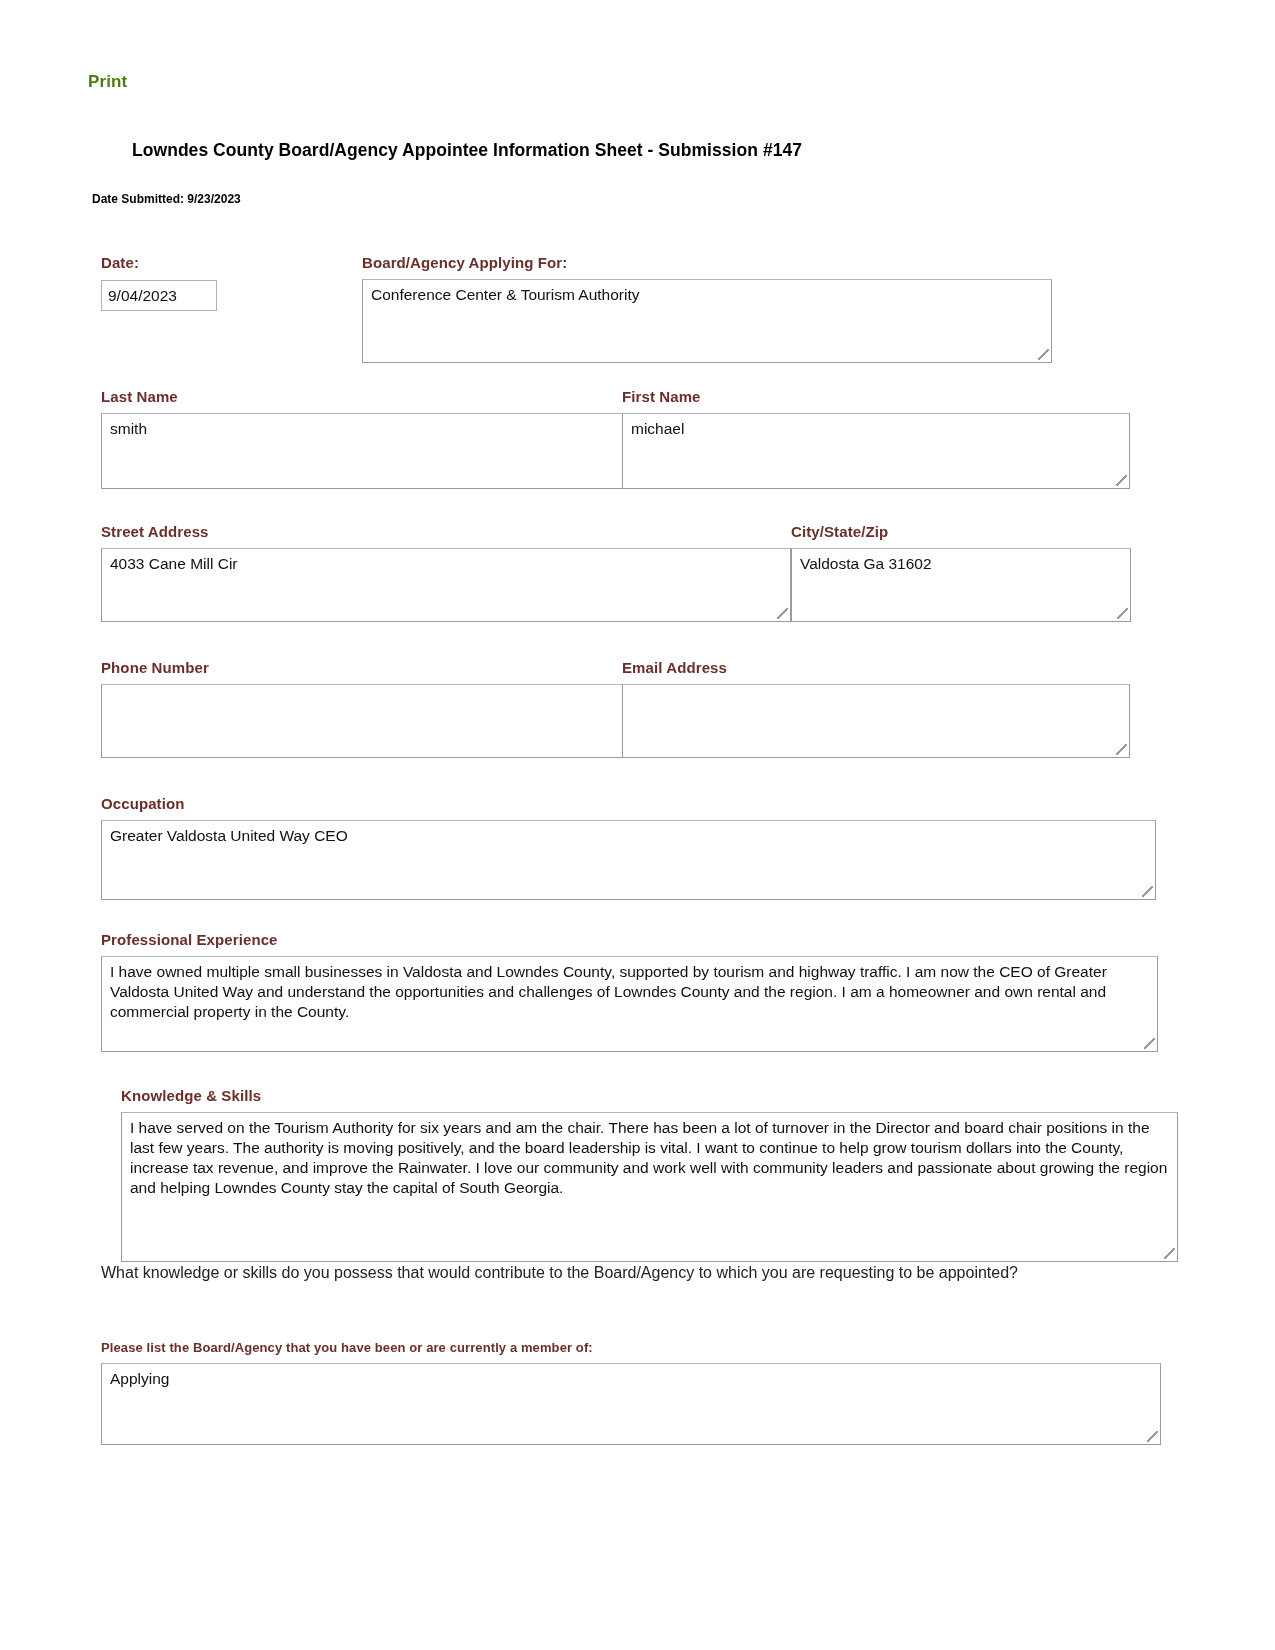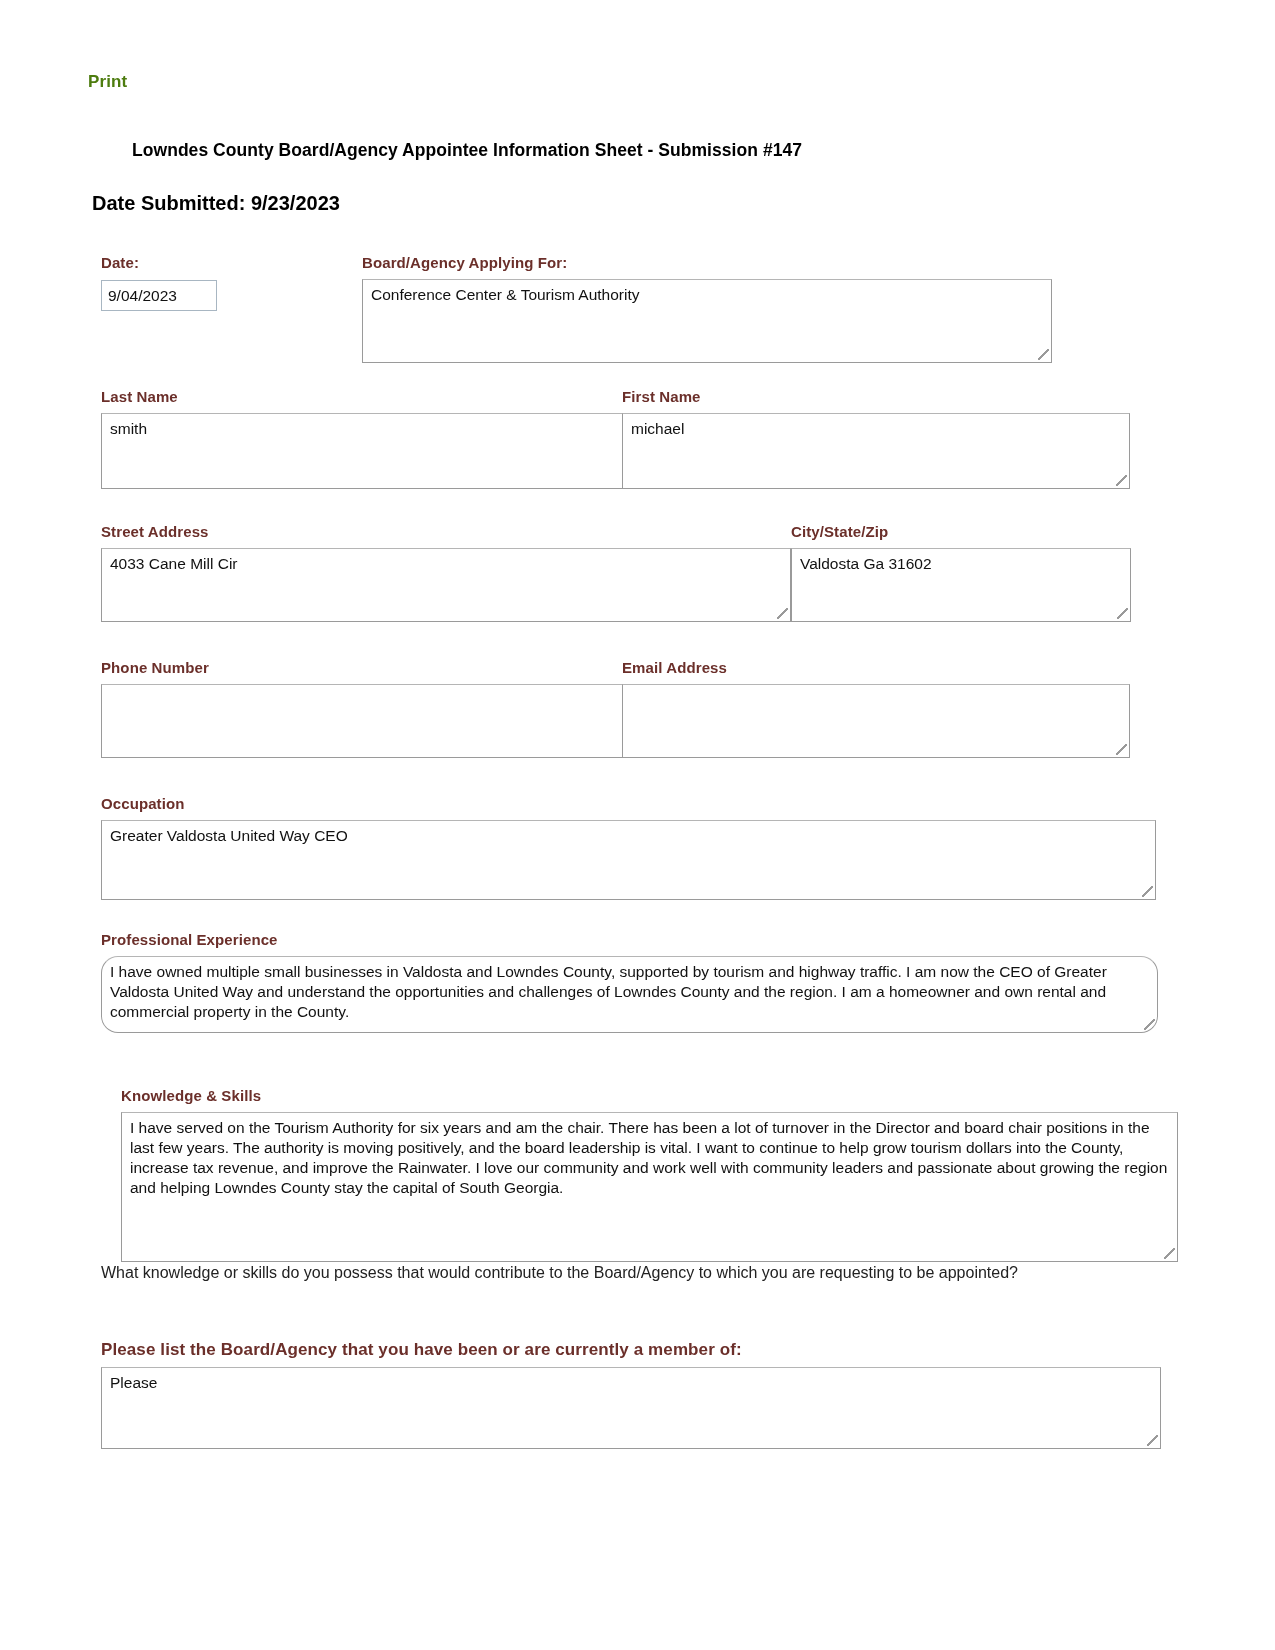--- a/index.html
+++ b/index.html
@@ -45,21 +45,21 @@
     font-weight: bold;
     color: #000000;
     letter-spacing: 0.05px;
     white-space: nowrap;
     margin-left: 40px;
   }
   .doc-subtitle {
     position: absolute;
     left: 92px;
     top: 192px;
-    font-size: 20px;
+    font-size: 12px;
     font-weight: bold;
     color: #000000;
     white-space: nowrap;
     text-align: center;
   }
 
   
   .form-body {
     position: absolute;
     left: 0;
@@ -140,37 +140,37 @@
   #row-address .addr-right { position: absolute; left: 690px; top: 0; width: 340px; }
   #row-address .box { height: 74px; }
 
   #row-contact { position: absolute; left: 101px; top: 419px; width: 1028px; }
   #row-contact .box { height: 74px; }
 
   #row-occupation { position: absolute; left: 101px; top: 555px; width: 1055px; }
   #row-occupation .box { height: 80px; }
 
   #row-prof { position: absolute; left: 101px; top: 691px; width: 1057px; }
-  #row-prof .box { height: 77px; border-radius: 17px; }
+  #row-prof .box { height: 96px; }
 
   #row-know { position: absolute; left: 101px; top: 847px; width: 1057px; margin-left: 20px; }
   #row-know .box { height: 150px; }
 
   .helper-text {
     position: absolute;
     left: 101px;
     top: 1018px;
     width: 990px;
     font-size: 16px;
     line-height: 30px;
     color: #222222;
   }
 
   #row-member { position: absolute; left: 101px; top: 1100px; width: 1060px; }
-  #row-member .field-label { font-size: 17px; }
+  #row-member .field-label { font-size: 13px; }
   #row-member .box { height: 82px; }
 </style>
 </head>
 <body>
 
 <div class="page">
 
   <a class="print-link" href="#">Print</a>
 
   <div class="doc-title">Lowndes County Board/Agency Appointee Information Sheet - Submission #147</div>
@@ -233,17 +233,17 @@
 
     <div class="row" id="row-know">
       <div class="field-label">Knowledge &amp; Skills</div>
       <div class="box grip">I have served on the Tourism Authority for six years and am the chair. There has been a lot of turnover in the Director and board chair positions in the last few years. The authority is moving positively, and the board leadership is vital. I want to continue to help grow tourism dollars into the County, increase tax revenue, and improve the Rainwater. I love our community and work well with community leaders and passionate about growing the region and helping Lowndes County stay the capital of South Georgia.</div>
     </div>
 
     <div class="helper-text">What knowledge or skills do you possess that would contribute to the Board/Agency to which you are requesting to be appointed?</div>
 
     <div class="row" id="row-member">
       <div class="field-label">Please list the Board/Agency that you have been or are currently a member of:</div>
-      <div class="box grip">Please</div>
+      <div class="box grip">Applying</div>
     </div>
 
   </div>
 </div>
 
 </body></html>

